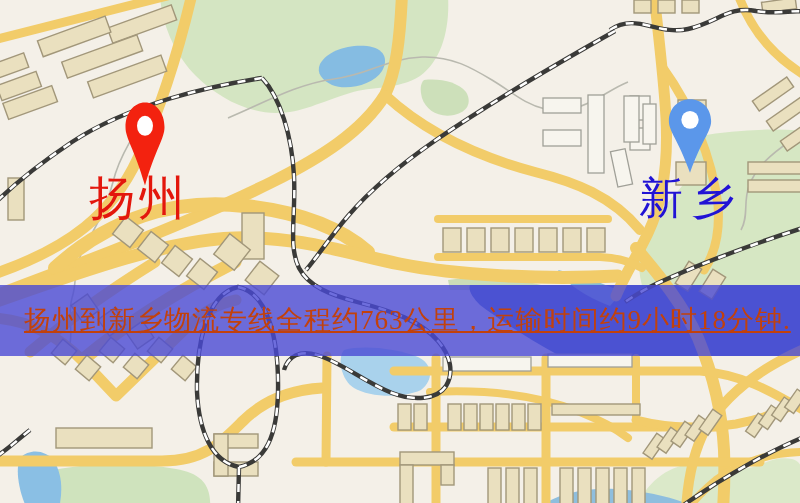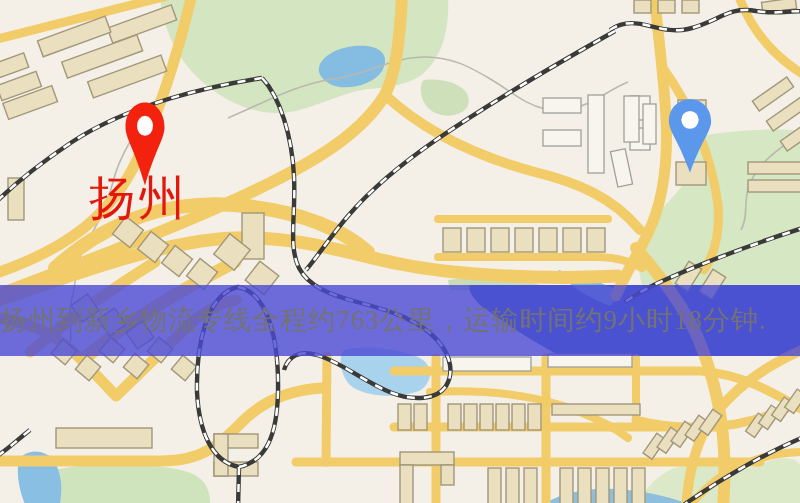--- a/index.html
+++ b/index.html
@@ -15,23 +15,23 @@
     font-family:Liberation Serif, serif;font-weight:400;line-height:1;
     text-shadow:0 0 1px rgba(255,255,255,.35);
   }
   #yangzhou-label{left:86px;top:175px;width:104px;font-size:47px;color:#e3170c;letter-spacing:2px;}
   #xinxiang-label{left:636px;top:177px;width:110px;font-size:44px;color:#2113d4;letter-spacing:8px;}
   #info-banner{
     position:absolute;left:0;top:285px;width:800px;height:71px;
     background:rgba(74,74,212,0.80);
   }
   #info-banner .banner-text{
-    display:block;line-height:71px;
-    font-family:"Liberation Serif",serif;font-size:27px;color:#737373;
-    letter-spacing:1px;white-space:nowrap;
+    display:block;padding-left:24px;line-height:71px;
+    font-family:"Liberation Serif",serif;font-size:27px;color:#c2410c;
+    letter-spacing:1px;white-space:nowrap;text-decoration:underline;
   }
   .rd{fill:none;stroke:#f2cc69;stroke-linecap:round;stroke-linejoin:round;}
   .rw-base{fill:none;stroke:#3a3a38;stroke-width:4.4;stroke-linecap:butt;}
   .rw-dash{fill:none;stroke:#ffffff;stroke-width:2.5;stroke-dasharray:8 9;}
   .bldg{fill:#eae0bf;stroke:#a2977a;stroke-width:1.4;}
   .bldg-w{fill:#f7f5ee;stroke:#a0a098;stroke-width:1.3;}
   .contour{fill:none;stroke:#b9b9af;stroke-width:1.6;}
 </style>
 </head>
 <body>
@@ -238,18 +238,19 @@
   </div>
 
   <div class="pin" id="destination-pin" style="left:664px;top:97px;width:52px;height:78px;">
     <svg viewBox="0 0 48 70" preserveAspectRatio="none">
       <path d="M24 2 C12.8 2 4.5 10.5 4.5 21.5 C4.5 31 13 38 24 68 C35 38 43.5 31 43.5 21.5 C43.5 10.5 35.2 2 24 2 Z" fill="#5b97ea"></path>
       <circle cx="24" cy="20.5" r="8" fill="#ffffff"></circle>
     </svg>
   </div>
 
   <div class="city-label" id="yangzhou-label">扬州</div>
+  <div class="city-label" id="xinxiang-label">新乡</div>
 
   <div id="info-banner">
     <span class="banner-text">扬州到新乡物流专线全程约763公里，运输时间约9小时18分钟.</span>
   </div>
 
 </div>
 
 </body></html>

